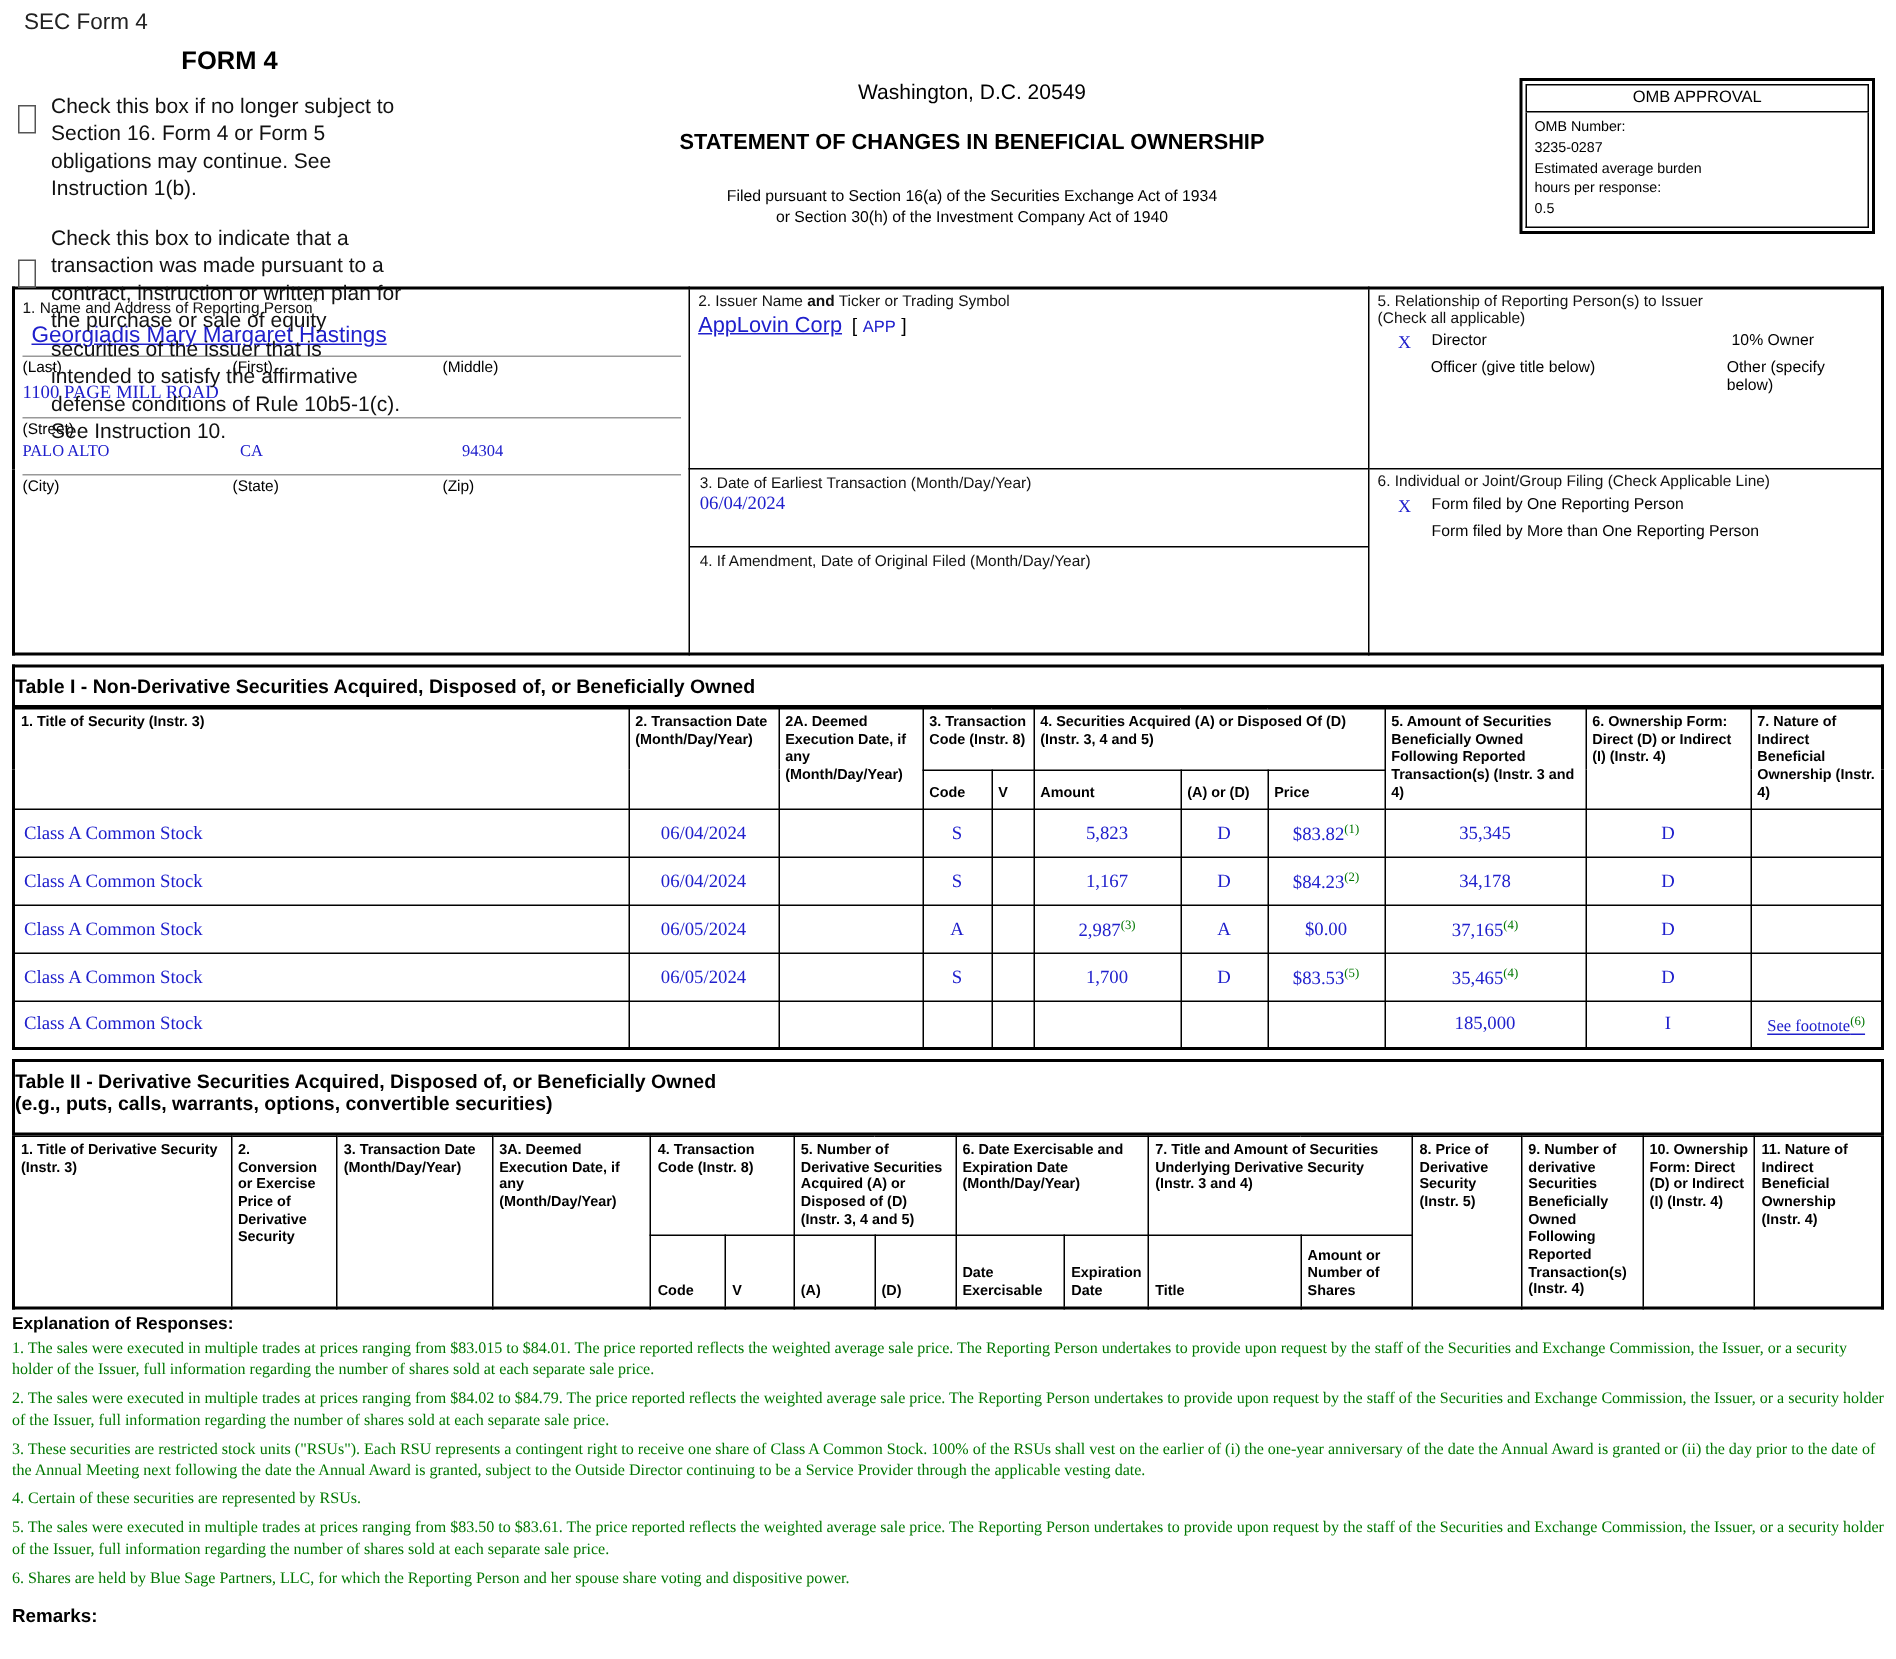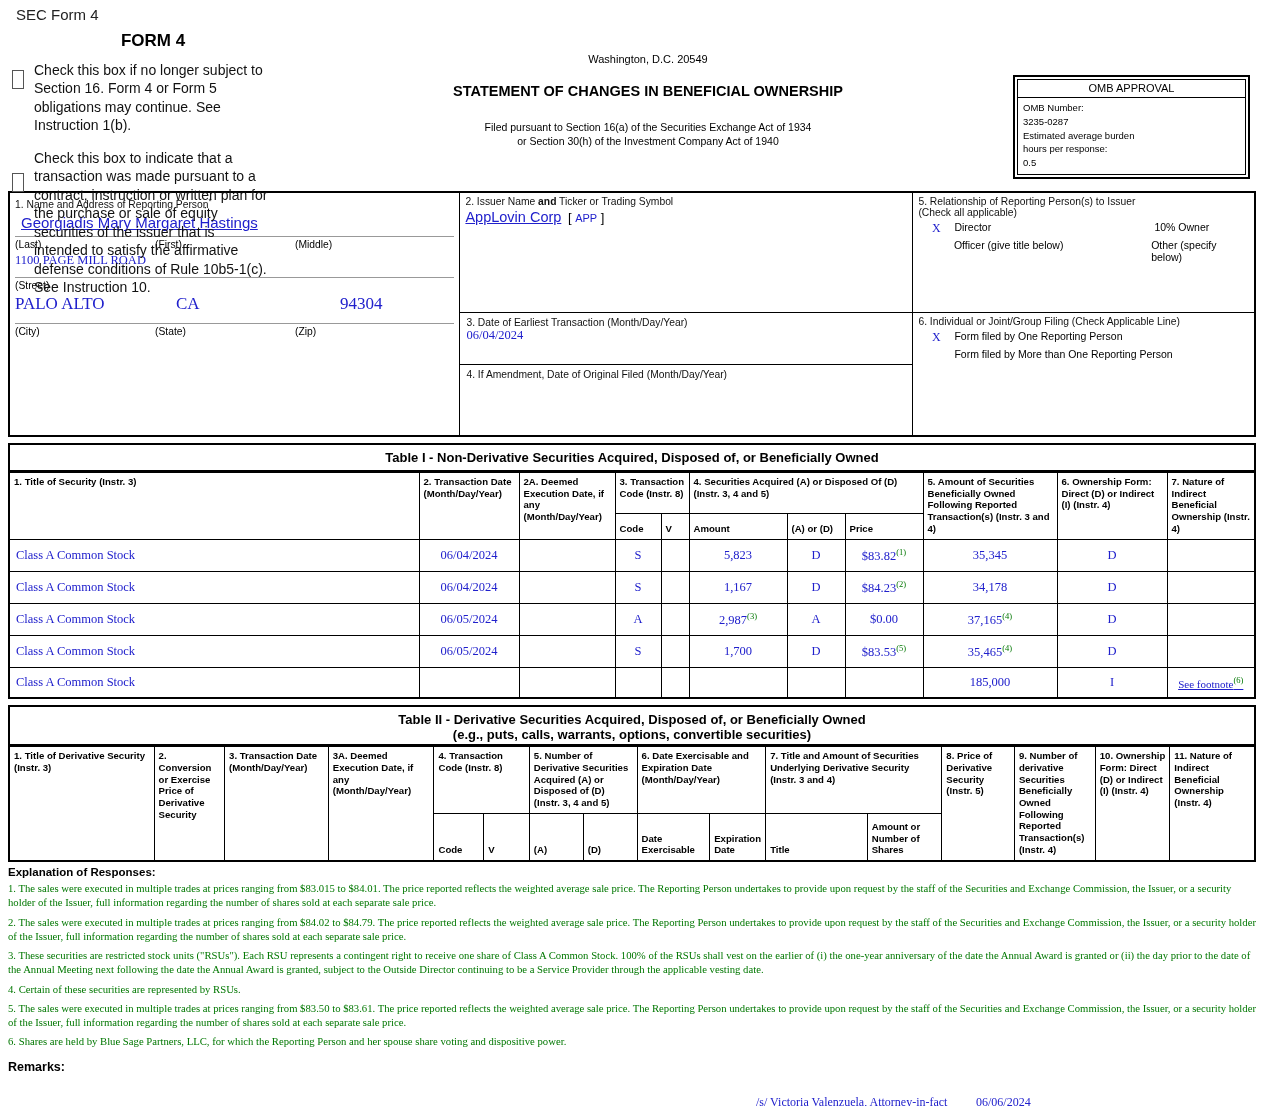--- a/index.html
+++ b/index.html
@@ -30,32 +30,31 @@
     margin-left: 10px;
     padding-top: 6px;
   }
   .center-head {
     position: absolute;
     left: 290px; top: 26px;
     width: 700px;
     text-align: center;
   }
   .ch-1 { font-size: 15px; font-weight: bold; letter-spacing: .2px; }
-  .ch-2 { font-size: 11px; margin-top: 2px; }
+  .ch-2 { font-size: 14px; margin-top: 2px; }
   .ch-3 { font-size: 14.5px; font-weight: bold; margin-top: 18px; }
   .ch-4 { font-size: 10.5px; margin-top: 22px; line-height: 1.3; }
 
   .omb-box {
     position: absolute;
     right: 6px; top: 27px;
     width: 237px;
     border: 2px solid #000;
     background: #fff;
     padding: 2px;
-    margin-top: 23px;
   }
   .omb-title {
     text-align: center;
     font-size: 11px;
     border: 1px solid #000;
     padding: 2px 0 3px;
   }
   .omb-body { border: 1px solid #000; border-top: none; padding: 3px 5px 4px; font-size: 9.5px; line-height: 1.45; }
   .omb-row { display: flex; justify-content: space-between; flex-direction: column; }
 
@@ -87,31 +86,31 @@
   .cellpad { padding: 3px 5px 4px; font-size: 10.5px; }
   .lbl { font-size: 10.3px; color: #111; }
 
   .sub-line { border-top: 1px solid #999; margin: 3px 0 0; }
 
   .namerow { display: flex; font-size: 10.3px; padding-top: 2px; }
   .namerow > div:nth-child(1) { width: 140px; }
   .namerow > div:nth-child(2) { width: 140px; }
 
   .addrline { font-size: 12.5px; font-family: "Liberation Serif", serif; padding: 3px 0 6px; }
-  .cityrow { display: flex; font-size: 17px; font-family: "Liberation Serif", serif; padding: 3px 0 6px; gap: 16px;}
+  .cityrow { display: flex; font-size: 11px; font-family: "Liberation Serif", serif; padding: 3px 0 6px;}
   .cityrow > div:nth-child(1) { width: 145px; }
   .cityrow > div:nth-child(2) { width: 148px; }
 
   .rel-line { display: flex; font-size: 10.5px; padding: 3px 0 0 0; }
   .rel-x { width: 36px; text-align: center; font-family: "Liberation Serif", serif; font-size: 12px; }
   .rel-a { width: 200px; }
 
   
   .tbl-title {
-    text-align: center;
+    text-align: left;
     font-weight: bold;
     font-size: 13px;
     padding: 5px 0 5px;
   }
   .dtbl { border-collapse: collapse; width: 100%; table-layout: fixed; }
   .dtbl th, .dtbl td { border: 1px solid #000; }
   .dtbl th {
     font-size: 9.6px;
     font-weight: bold;
     text-align: left;
@@ -410,21 +409,21 @@
         <td class="cell">I</td>
         <td class="cell" style="color: rgb(32, 32, 204); text-decoration: underline; font-size: 11px;">See footnote<sup class="fn">(6)</sup></td>
       </tr>
     </tbody>
 </table>
 
 <table class="outer" style="margin-top:6px">
   <tbody>
       <tr>
         <td style="border:none">
-    <div class="tbl-title" style="padding-bottom:2px">
+    <div class="tbl-title" style="padding-bottom:12px">
       <div>Table II - Derivative Securities Acquired, Disposed of, or Beneficially Owned</div>
       <div>(e.g., puts, calls, warrants, options, convertible securities)</div>
     </div>
   </td>
       </tr>
 </tbody>
   </table>
 
 <table class="dtbl" style="border:2px solid #000;border-top:none">
   <colgroup>

